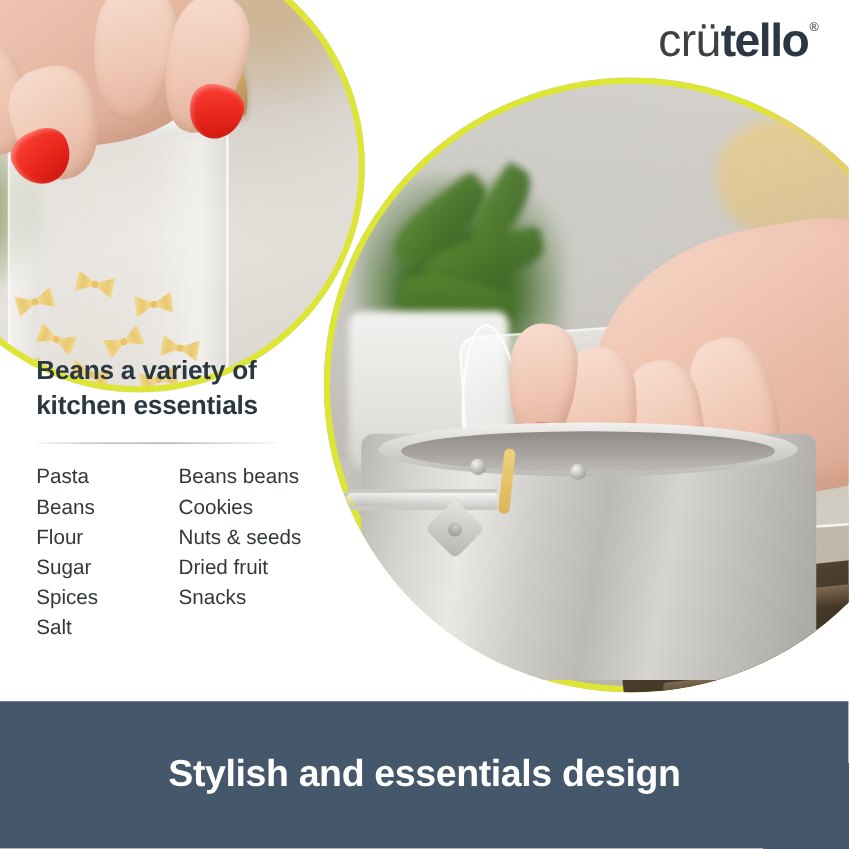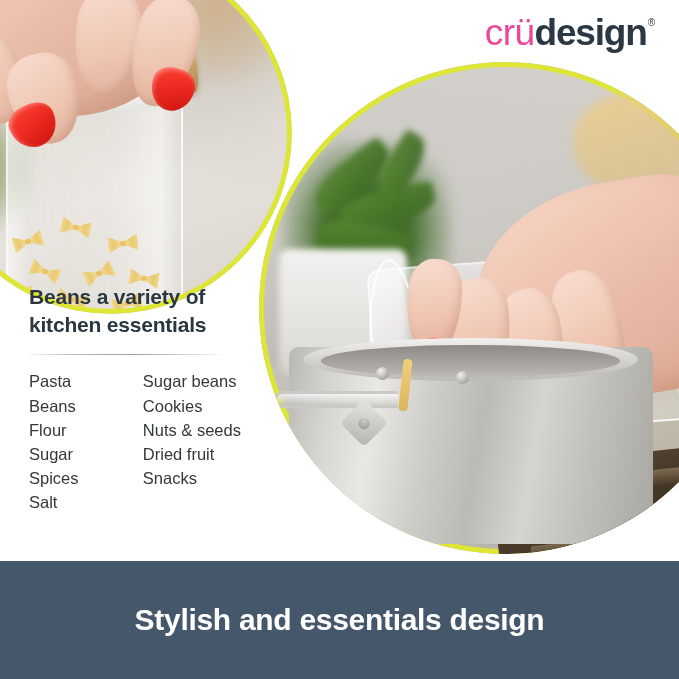--- a/index.html
+++ b/index.html
@@ -29,21 +29,21 @@
     display: flex;
     align-items: flex-start;
     line-height: 1;
     z-index: 40;
     white-space: nowrap;
   }
   .logo-light {
     font-size: 37px;
     font-weight: 300;
     letter-spacing: -0.5px;
-    color: #ec4899;
+    color: #404040;
     font-family: "Liberation Sans", sans-serif;
   }
   .logo-bold {
     font-size: 37px;
     font-weight: 700;
     letter-spacing: -1.2px;
     color: #2b3742;
     font-family: "Liberation Sans", sans-serif;
   }
   .logo-reg {
@@ -580,38 +580,38 @@
             <div class="pot-bracket-hole"></div>
           </div>
         </div>
       </div>
     </div>
     <div class="ring"></div>
   </div>
 
   <div class="logo">
     <span class="logo-light">crü</span>
-    <span class="logo-bold">design</span>
+    <span class="logo-bold">tello</span>
     <span class="logo-reg">®</span>
   </div>
 
   <div class="text-block">
     <div class="headline">Beans a variety of kitchen essentials</div>
     <div class="divider"></div>
     <div class="feature-cols">
       <div class="feature-col col-left">
         <span class="feature-item">Pasta</span>
         <span class="feature-item">Beans</span>
         <span class="feature-item">Flour</span>
         <span class="feature-item">Sugar</span>
         <span class="feature-item">Spices</span>
         <span class="feature-item">Salt</span>
       </div>
       <div class="feature-col col-right">
-        <span class="feature-item">Sugar beans</span>
+        <span class="feature-item">Beans beans</span>
         <span class="feature-item">Cookies</span>
         <span class="feature-item">Nuts &amp; seeds</span>
         <span class="feature-item">Dried fruit</span>
         <span class="feature-item">Snacks</span>
       </div>
     </div>
   </div>
 
   <div class="banner">
     <span class="banner-text">Stylish and essentials design</span>

